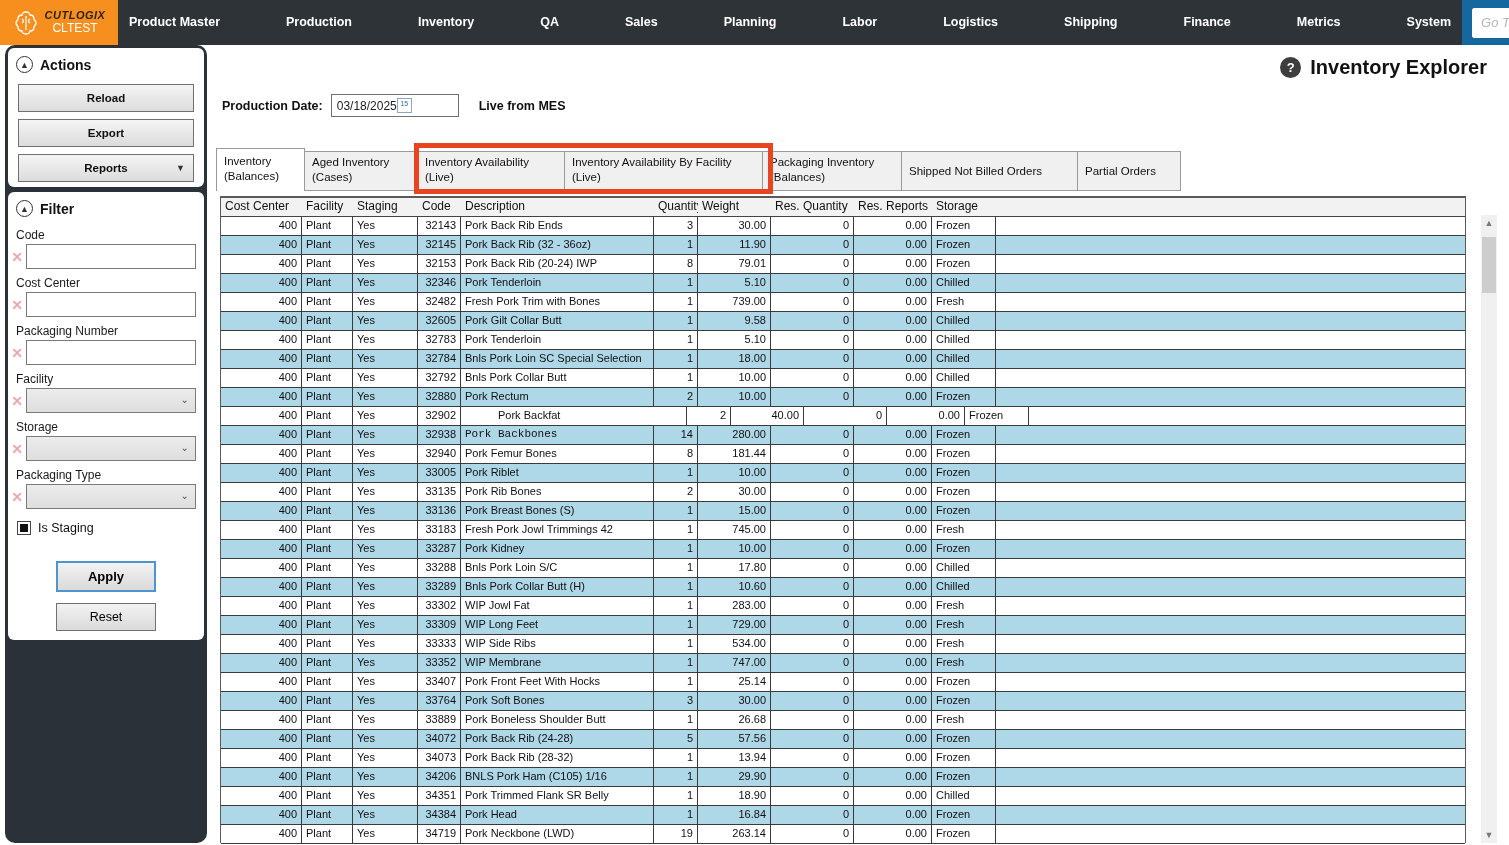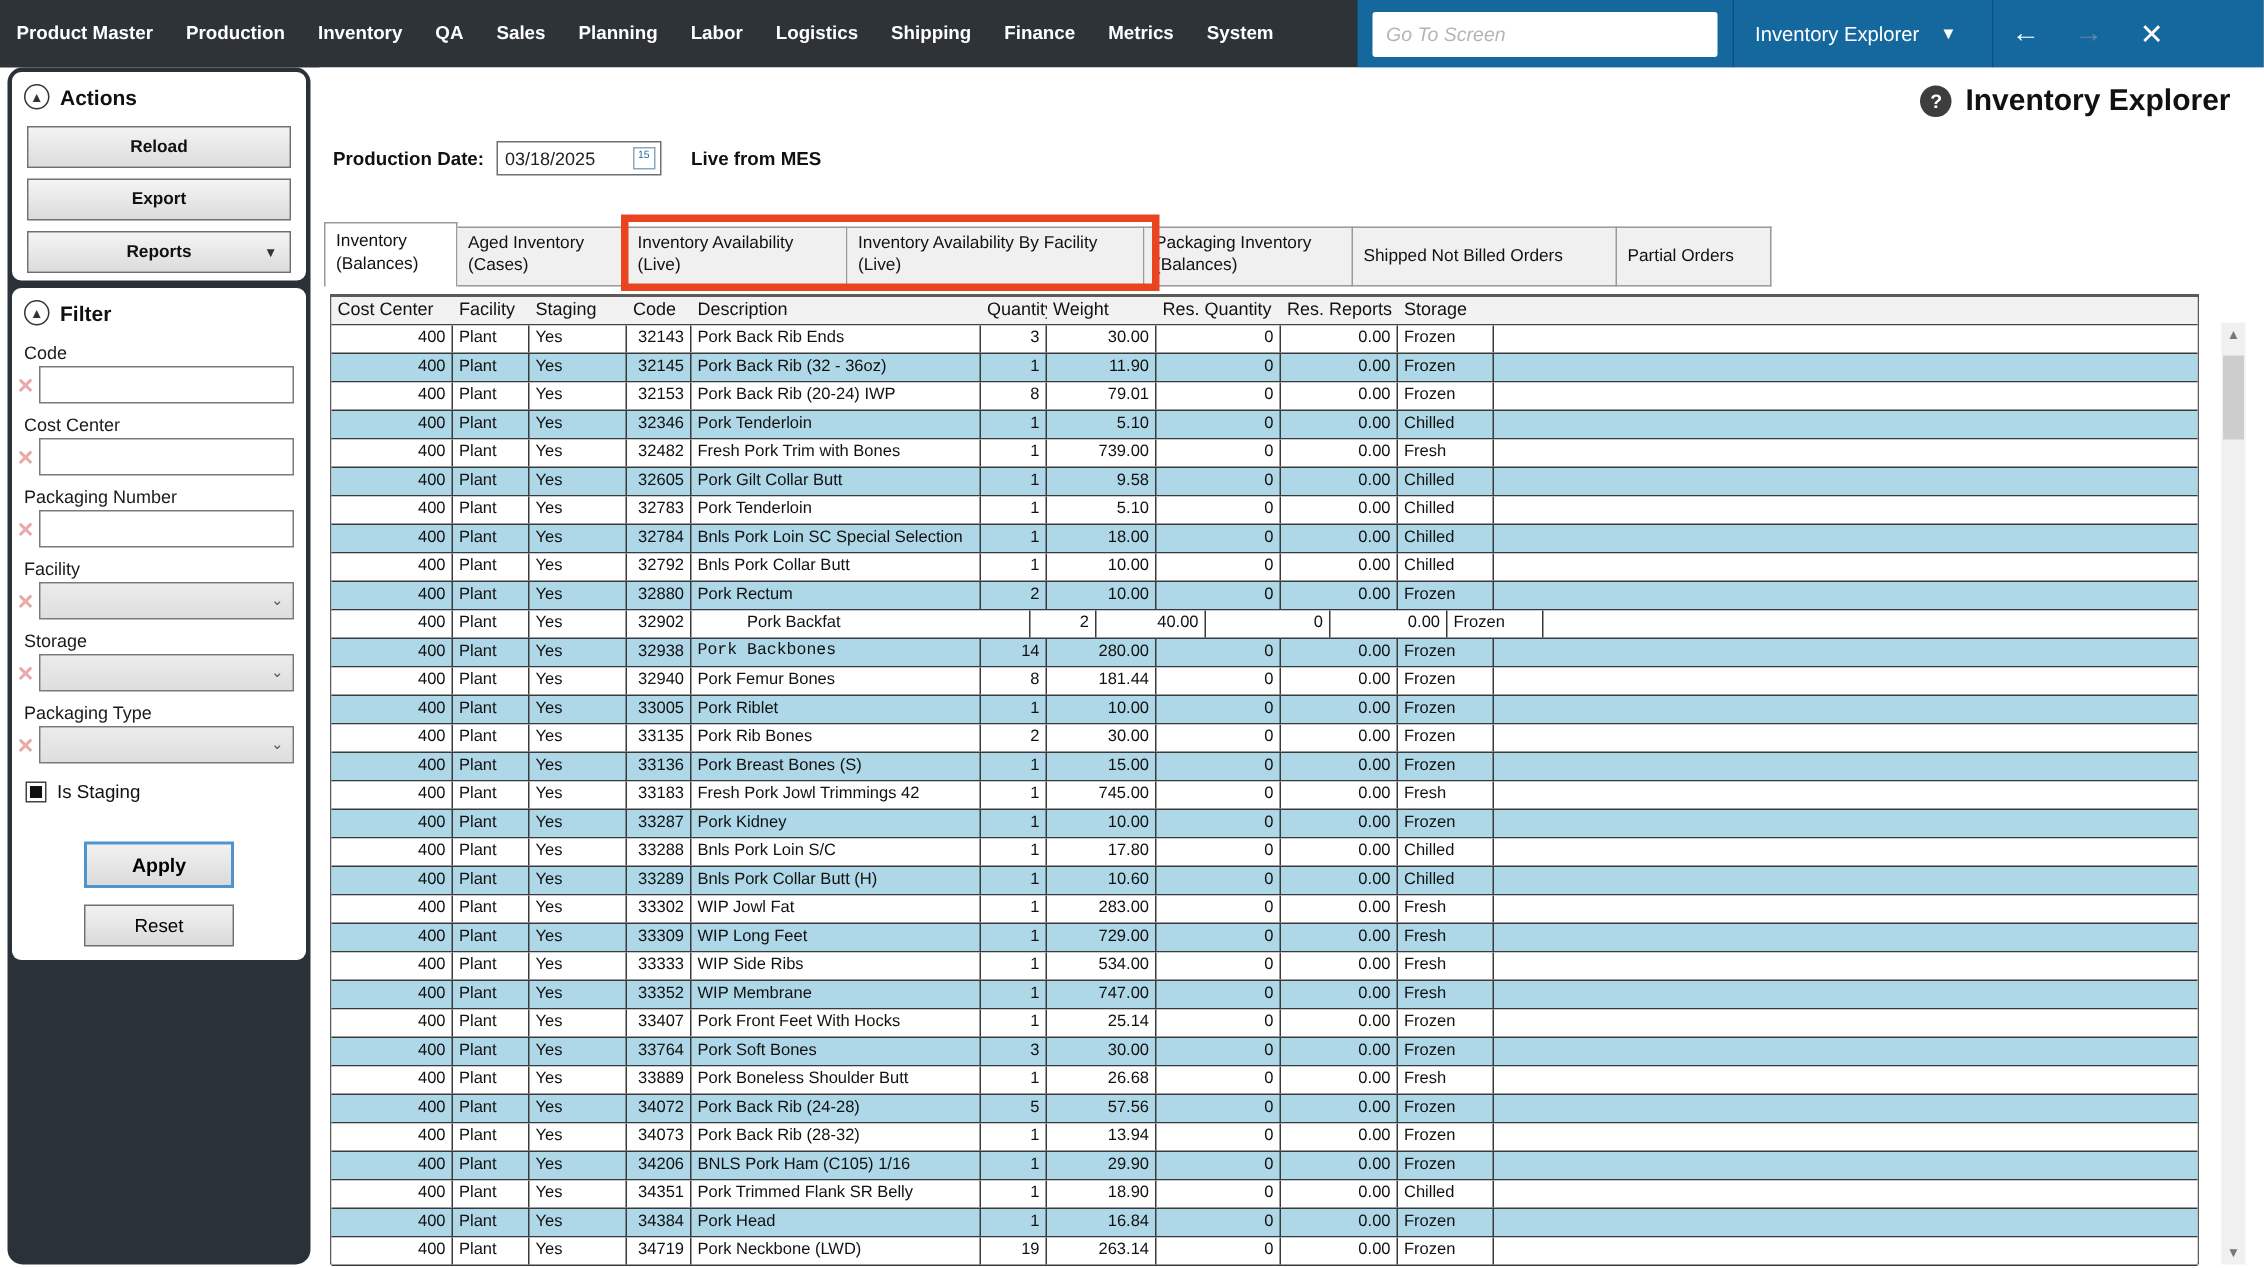--- a/index.html
+++ b/index.html
@@ -7,21 +7,21 @@
     font-family:"Liberation Sans", sans-serif; }
 
   
   #topbar { position:absolute; left:0; top:0; width:1509px; height:45px;
     background:#2e3338; display:flex; align-items:stretch; }
   .logo { width:118px; height:45px; background:#f78f1e; display:flex;
     align-items:center; justify-content:center; gap:6px; flex:none; }
   .logo-texts { display:flex; flex-direction:column; align-items:center; line-height:1.05; }
   .brand-name { font-weight:bold; font-style:italic; font-size:11px; color:#2e2313; letter-spacing:.5px; }
   .brand-env { font-size:12px; color:#fff; }
-  #menu { display:flex; align-items:flex-start; }
+  #menu { display:flex; align-items:flex-start;gap:44px; }
   .menu-item { color:#fff; font-weight:bold; font-size:12.5px; padding:0 11px;
     line-height:45px; cursor:pointer; white-space:nowrap; }
   .topbar-right { margin-left:auto; width:604px; background:#15689e; display:flex;
     align-items:center; flex:none; }
   .goto-input { width:230px; height:30px; margin-left:10px; border:1px solid #fff;
     border-radius:2px; padding:0 8px; font-size:13px; font-style:italic; color:#444;
     background:#fff; outline:none; }
   .goto-input::placeholder { color:#b5b5b5; font-style:italic; }
   .tb-div { width:1px; height:45px; background:#0f527e; margin-left:10px; flex:none; }
   .screen-select { display:flex; align-items:center; gap:14px; padding:0 14px;
@@ -75,22 +75,22 @@
   #main { position:absolute; left:213px; top:45px; width:1296px; height:800px; background:#fff; }
   .page-title { position:absolute; top:11px; right:22px; display:flex;
     align-items:center; gap:9px; }
   .q-icon { width:21px; height:21px; border-radius:50%; background:#3e3e3e; color:#fff;
     font-size:13px; font-weight:bold; display:flex; align-items:center;
     justify-content:center; flex:none; }
   .page-title .txt { font-size:20px; font-weight:bold; color:#111; }
 
   .prod-row { position:absolute; left:9px; top:49px; display:flex; align-items:center; }
   .fld-lbl { font-weight:bold; font-size:12.5px; color:#111; white-space:nowrap; }
-  .date-box { display:flex; align-items:center; justify-content:space-between;
-    width:110px; height:23px; border:1px solid #707070; margin-left:8px;
+  .date-box { display:flex; align-items:center; justify-content:flex-start;
+    width:128px; height:23px; border:1px solid #707070; margin-left:8px;
     padding:0 3px 0 5px; background:#fff; }
   .date-box .val { font-size:12px; color:#222; }
   .cal-icon { width:15px; height:15px; border:1px solid #8aa8c0; background:#fff;
     position:relative; flex:none; cursor:pointer; }
   .cal-icon .cal-top { height:4px; background:#cfe0ee; border-bottom:1px solid #8aa8c0; }
   .cal-icon .cal-num { font-size:7px; color:#2b6aa3; text-align:center; line-height:9px; }
   .live-lbl { margin-left:20px; }
 
   .qty-row { position:absolute; left:9px; top:77px; display:flex; align-items:center; }
   .ro-input { height:23px; border:1px solid #a9a9a9; background:#fff; color:#9a9a9a;
@@ -129,20 +129,30 @@
   .sc-arrow { position:absolute; left:0; width:16px; height:16px; color:#777;
     font-size:9px; text-align:center; line-height:16px; cursor:pointer; }
   .sc-up { top:0; } .sc-down { bottom:0; }
   .sc-thumb { position:absolute; left:1px; width:14px; top:22px; height:56px;
     background:#cdcdcd; cursor:pointer; }
 </style>
 </head>
 <body>
 
 <div id="topbar">
+  <div class="logo">
+    <svg width="26" height="26" viewBox="0 0 26 26">
+      <path d="M13 2c-3 0-4 2-4 3-2 0-4 1-4 4 0 1-2 2-2 4s2 3 2 4c0 3 2 4 4 4 0 1 1 3 4 3s4-2 4-3c2 0 4-1 4-4 0-1 2-2 2-4s-2-3-2-4c0-3-2-4-4-4 0-1-1-3-4-3z" fill="none" stroke="#fff" stroke-width="1.4"></path>
+      <path d="M13 6v14 M9 9c2 1 2 3 0 4 M17 9c-2 1-2 3 0 4" fill="none" stroke="#fff" stroke-width="1.2"></path>
+    </svg>
+    <div class="logo-texts">
+      <span class="brand-name">CUTLOGIX</span>
+      <span class="brand-env">CLTEST</span>
+    </div>
+  </div>
   <div id="menu">
       <div class="menu-item">Product Master</div>
       <div class="menu-item">Production</div>
       <div class="menu-item">Inventory</div>
       <div class="menu-item">QA</div>
       <div class="menu-item">Sales</div>
       <div class="menu-item">Planning</div>
       <div class="menu-item">Labor</div>
       <div class="menu-item">Logistics</div>
       <div class="menu-item">Shipping</div>

